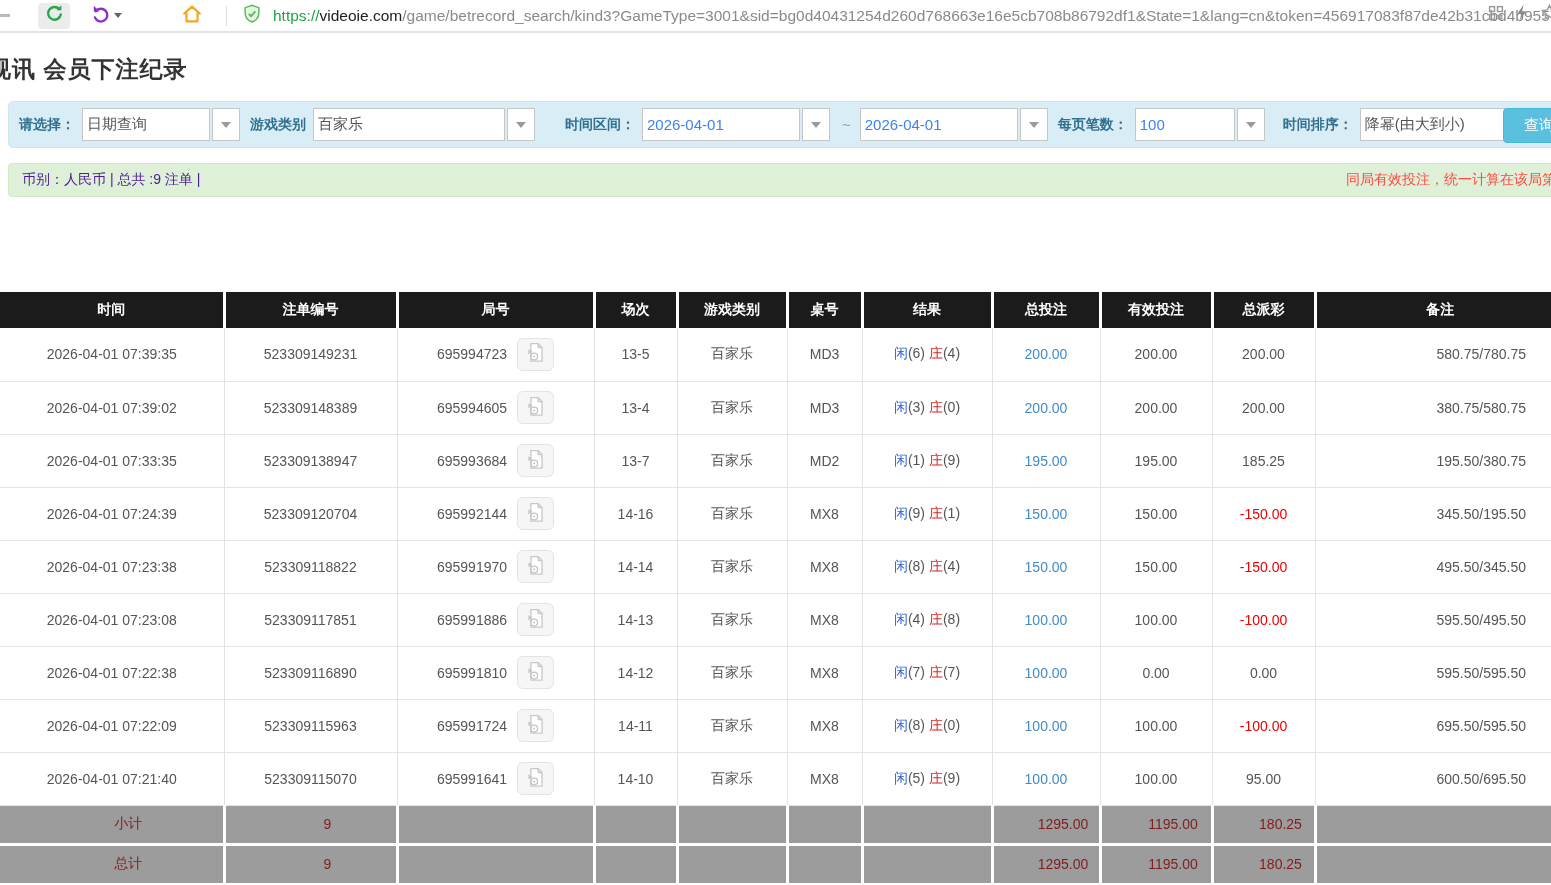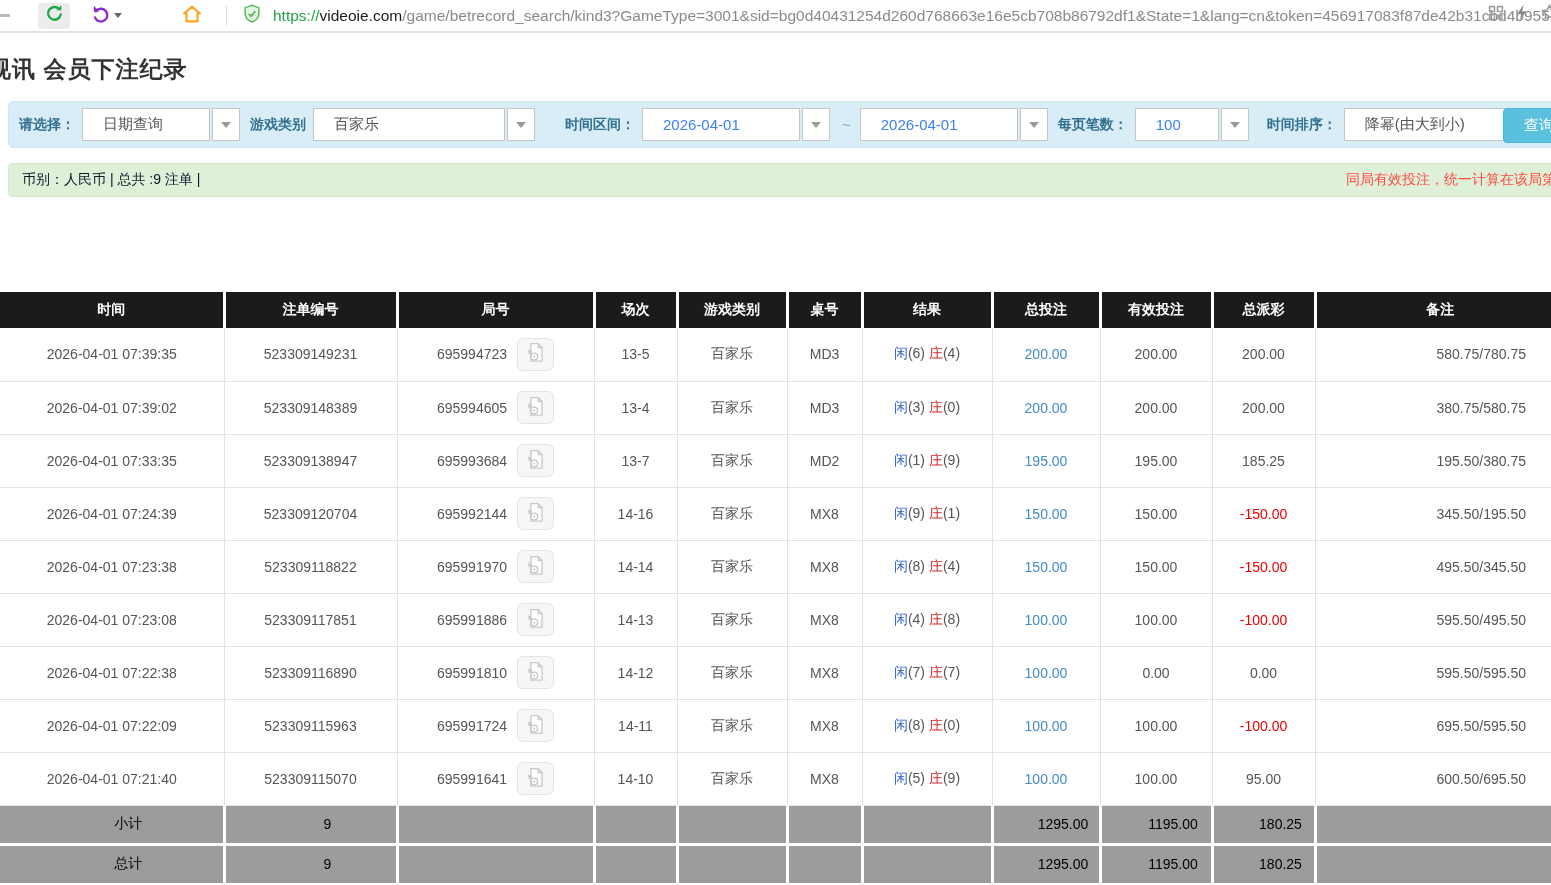--- a/index.html
+++ b/index.html
@@ -24,53 +24,53 @@
   
   .page-title { font-size:23px; color:#333; margin:21px 0 0 -12px; letter-spacing:1px; }
 
   
   .filter-bar { position:relative; margin:16px 0 0 8px; width:1560px; height:47px;
     background:#d9edf7; border:1px solid #cde6f2; border-radius:5px;
     display:flex; align-items:center; padding-left:10px; }
   .f-label { font-size:14px; font-weight:bold; color:#31708f; white-space:nowrap; }
   .sel { display:flex; align-items:stretch; height:33px; margin:0 10px 0 7px; }
   .sel-box { background:#fff; border:1px solid #c6c6c6; display:flex; align-items:center;
-    padding:0 20px; font-size:15px; color:#555; white-space:nowrap; }
+    padding:0 4px; font-size:15px; color:#555; white-space:nowrap; }
   .sel-box.blue { color:#3b82f6; }
   .sel-arrow { background:#fff; border:1px solid #c6c6c6; width:28px; margin-left:2px;
     display:flex; align-items:center; justify-content:center; cursor:pointer; }
   .sel-arrow i { width:0; height:0; border-left:5px solid transparent; border-right:5px solid transparent; border-top:6px solid #9a9a9a; }
   .tilde { font-size:15px; color:#7aa5c0; margin:0 2px; }
   .search-btn { position:absolute; left:1494px; top:6px; width:72px; height:35px;
     background:#5bc0de; color:#fff; border:1px solid #46b8da; border-radius:4px;
     font-size:15px; cursor:pointer; font-family:inherit; }
 
   
   .summary-bar { position:relative; margin:15px 0 0 8px; width:1560px; height:34px;
     background:#dff0d8; border:1px solid #d6e9c6; border-radius:4px;
     display:flex; align-items:center; padding-left:13px; }
-  .sum-left { font-size:14px; color:#0f172a; }
+  .sum-left { font-size:14px; color:#4c1d95; }
   .sum-notice { position:absolute; left:1337px; font-size:14px; color:#fd4a44; white-space:nowrap; }
 
   
   .bet-table { position:absolute; top:292px; left:0; width:1564px; border-collapse:collapse; table-layout:fixed; }
   .bet-table th { background:#1b1b1b; color:#fff; font-size:14px; font-weight:bold;
     height:36px; border-right:3px solid #fff; }
   .bet-table th:last-child { border-right:none; }
   .bet-table td { font-size:14px; color:#555; text-align:center; height:53px;
     border-right:1px solid #e3e3e3; border-bottom:1px solid #e3e3e3; background:#fff; }
   .bet-table td:last-child { border-right:none; text-align:right; padding-right:38px; }
   .round-cell { display:flex; align-items:center; justify-content:center; gap:10px; }
   .video-btn { width:37px; height:33px; background:#f6f6f6; border:1px solid #e4e4e4;
     border-radius:6px; display:flex; align-items:center; justify-content:center; cursor:pointer; padding:0; }
   .player { color:#3061d4; }
   .banker { color:#d42a2a; }
   .bet-link { color:#428bca; cursor:pointer; text-decoration:none; }
   td.neg { color:#ee0000; }
-  .bet-table tfoot td { background:#9c9c9c; color:#000000; height:39px; font-size:14px;
+  .bet-table tfoot td { background:#9c9c9c; color:#7f1d1d; height:39px; font-size:14px;
     border-right:3px solid #fff; border-bottom:3px solid #fff; border-top:none;padding-left:34px; }
   .bet-table tfoot td:last-child { border-right:none; }
   .bet-table tfoot tr:last-child td { border-bottom:none; }
 </style>
 </head>
 <body>
 
 <div class="toolbar">
   <div class="tb-frag"></div>
   <div class="tb-btn active">
@@ -162,21 +162,21 @@
   </span>
   <span class="tilde">~</span>
   <span class="sel">
     <span class="sel-box blue" style="width:158px">2026-04-01</span>
     <span class="sel-arrow">
         <i></i>
       </span>
   </span>
   <span class="f-label" style="margin-left:0">每页笔数：</span>
   <span class="sel">
-    <span class="sel-box blue" style="width:84px">100</span>
+    <span class="sel-box blue" style="width:100px">100</span>
     <span class="sel-arrow">
         <i></i>
       </span>
   </span>
   <span class="f-label" style="margin-left:8px">时间排序：</span>
   <span class="sel">
     <span class="sel-box" style="width:166px">降幂(由大到小)</span>
     <span class="sel-arrow">
         <i></i>
       </span>

